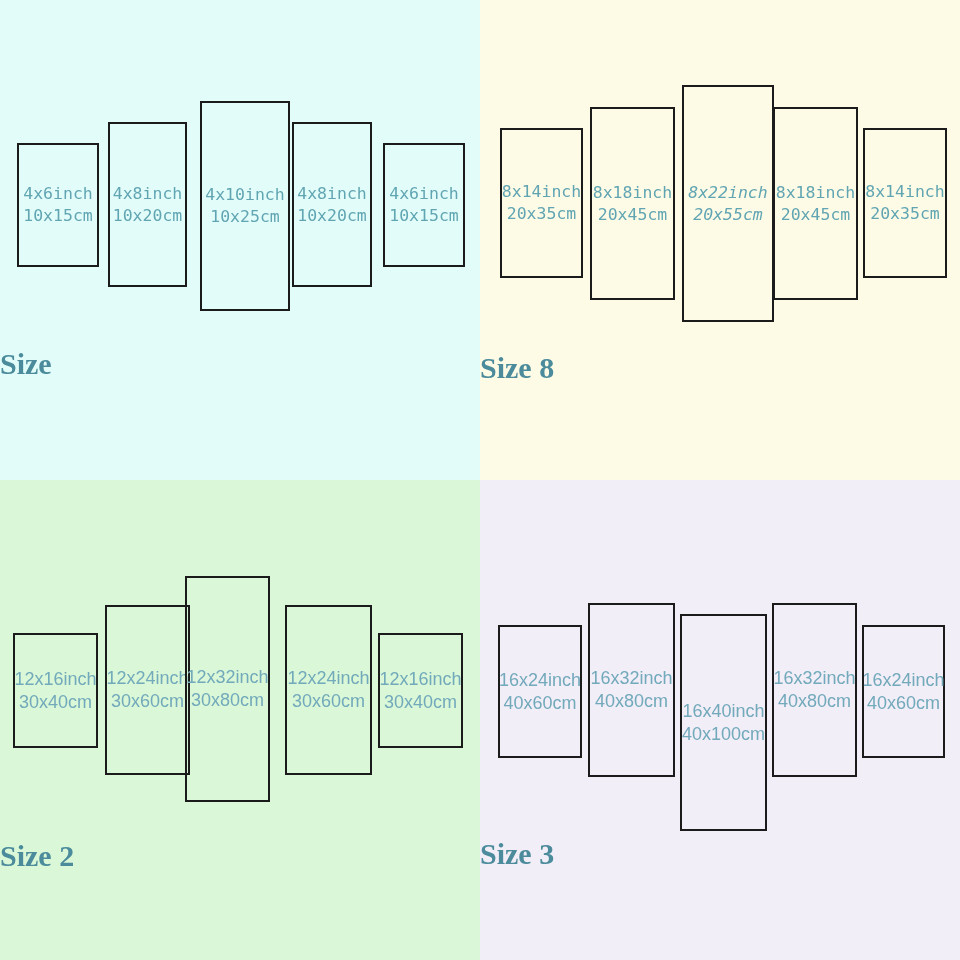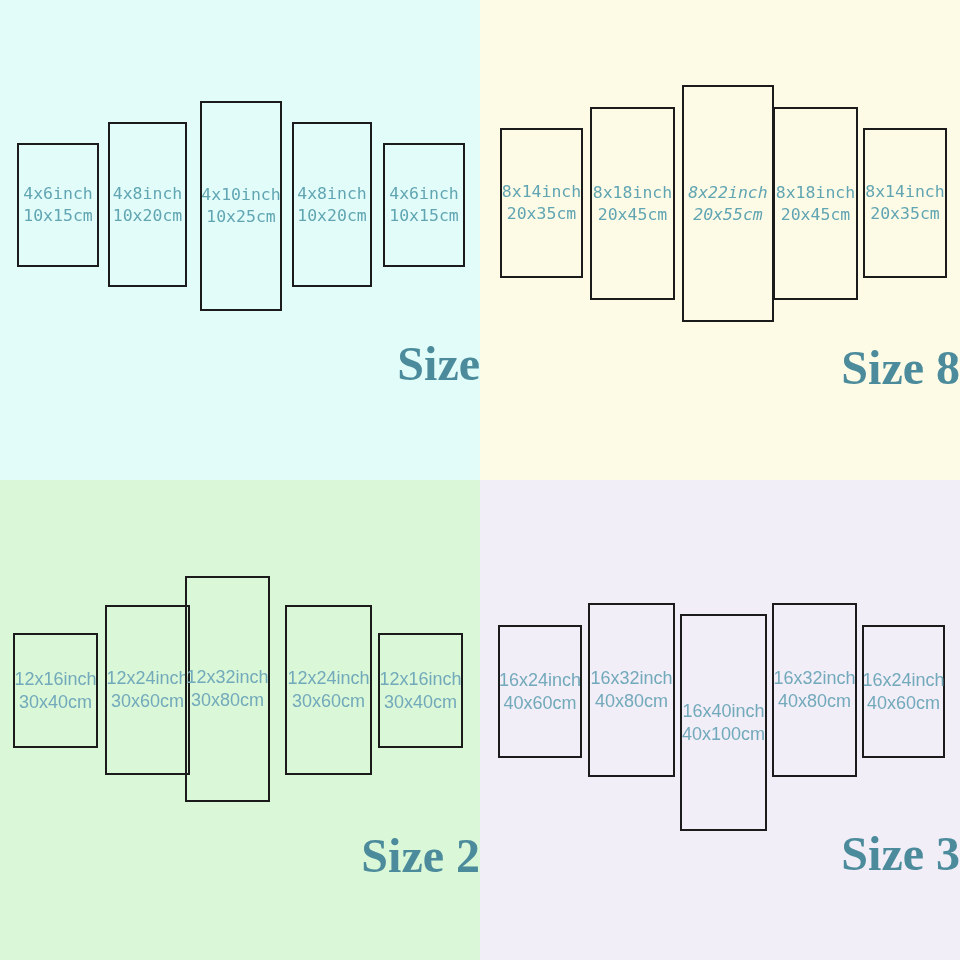--- a/index.html
+++ b/index.html
@@ -48,31 +48,31 @@
     font-family: "Liberation Sans", sans-serif;
     font-size: 18px;
     line-height: 23px;
     color: var(--label-bottom, #72a9bb);
   }
   .title {
     position: absolute;
     left: 0;
     width: 100%;
     margin: 0;
-    text-align: right;
+    text-align: left;
     font-family: "Liberation Serif", serif;
     font-weight: 700;
-    font-size: 48px;
+    font-size: 30px;
     line-height: 48px;
     color: var(--title, #4b8b9b);
   }
   
   .q0 .p0 { left: 17px;  top: 143px; width: 82px; height: 124px; }
   .q0 .p1 { left: 108px; top: 122px; width: 79px; height: 165px; }
-  .q0 .p2 { left: 200px; top: 101px; width: 82px; height: 210px; }
+  .q0 .p2 { left: 200px; top: 101px; width: 90px; height: 210px; }
   .q0 .p3 { left: 292px; top: 122px; width: 80px; height: 165px; }
   .q0 .p4 { left: 383px; top: 143px; width: 82px; height: 124px; }
   .q0 .title { top: 340px; }
   
   .q1 .p0 { left: 20px;  top: 128px; width: 83px; height: 150px; }
   .q1 .p1 { left: 110px; top: 107px; width: 85px; height: 193px; }
   .q1 .p2 { left: 202px; top: 85px;  width: 92px; height: 237px; font-style: italic; }
   .q1 .p3 { left: 293px; top: 107px; width: 85px; height: 193px; }
   .q1 .p4 { left: 383px; top: 128px; width: 84px; height: 150px; }
   .q1 .title { top: 344px; }

